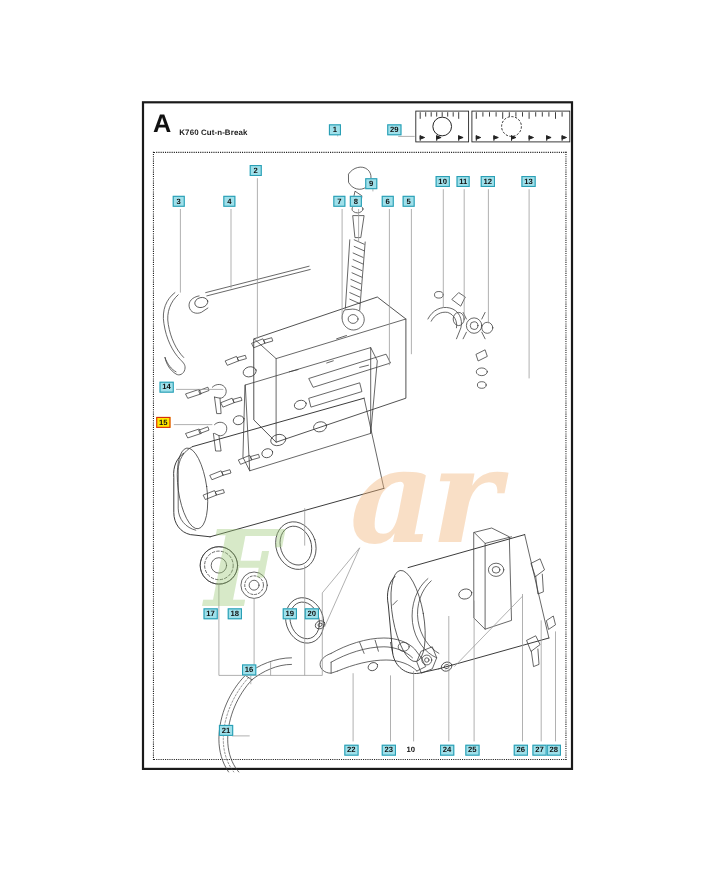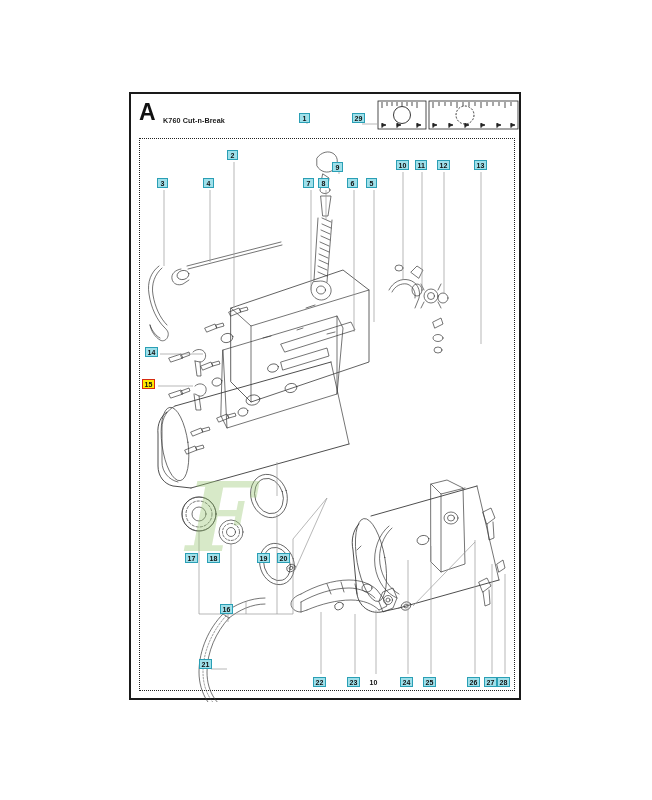--- a/index.html
+++ b/index.html
@@ -136,20 +136,21 @@
     width:392px; height:608px;
     z-index:25;
     pointer-events:none;
   }
 </style>
 </head>
 <body>
 
 <div id="watermark">
   <div class="wm-text" id="wm-leaf">F</div>
+  <div class="wm-text" id="wm-swoosh">ar</div>
 </div>
 
 <div id="page-frame">
 
   <div id="header-bar">
     <div id="section-letter">A</div>
     <div id="doc-title">K760 Cut-n-Break</div>
 
     <svg id="ruler-graphic" viewBox="0 0 142 36">
 

